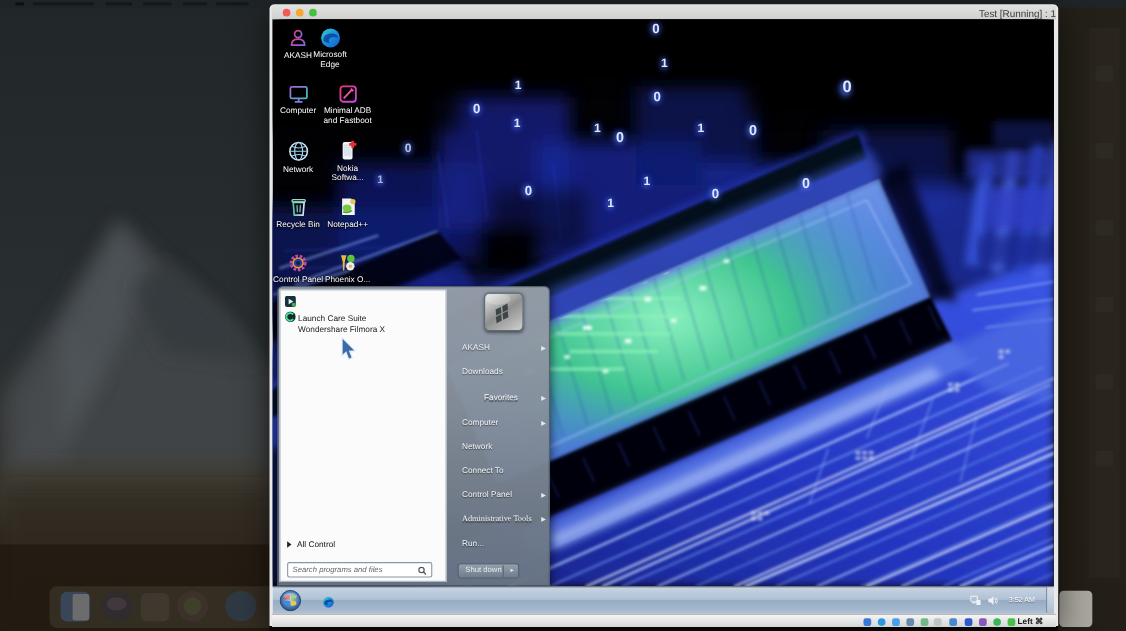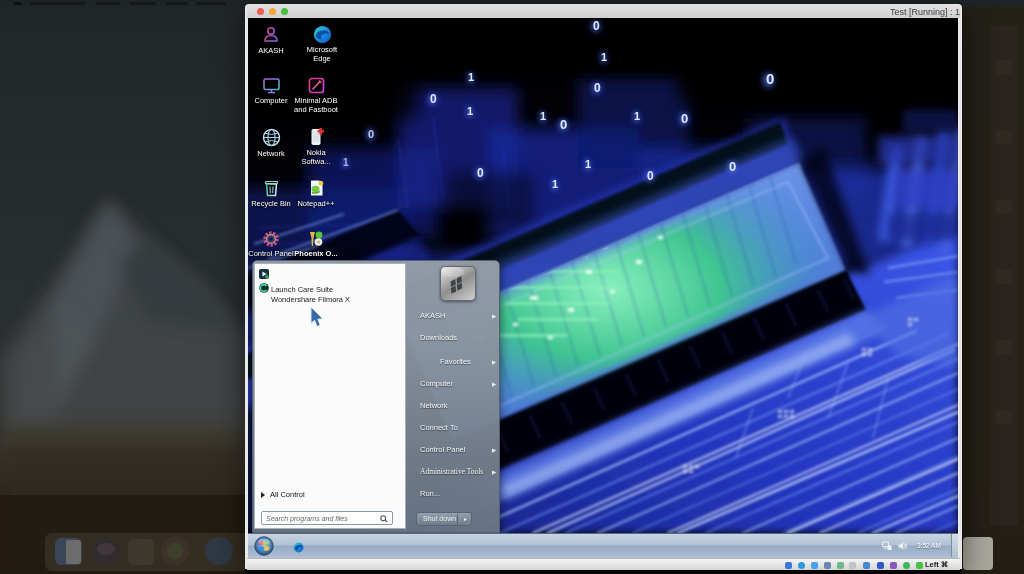--- a/index.html
+++ b/index.html
@@ -435,21 +435,21 @@
       <svg width="20" height="20" viewBox="0 0 20 20">
         <defs>
             <linearGradient id="gpink" x1="0" y1="0" x2="1" y2="1">
           <stop offset="0" stop-color="#e23a7a"></stop>
               <stop offset="1" stop-color="#7a6af0"></stop>
             </linearGradient>
           </defs>
         <circle cx="10" cy="6" r="3.2" fill="none" stroke="url(#gpink)" stroke-width="1.6"></circle>
         <path d="M4 16 Q4 10.5 10 10.5 Q16 10.5 16 16 Z" fill="none" stroke="url(#gpink)" stroke-width="1.6" stroke-linejoin="round"></path>
       </svg>AKASH</div>
-    <div class="dico" style="left:45px;top:7px;">
+    <div class="dico" style="left:23px;top:7px;">
       <svg width="19" height="19" viewBox="0 0 19 19">
         <defs>
           <linearGradient id="gedge" x1="0" y1="0" x2="1" y2="1">
             <stop offset="0" stop-color="#35d2c8"></stop>
               <stop offset="0.5" stop-color="#1b8fe0"></stop>
               <stop offset="1" stop-color="#1256c8"></stop>
             </linearGradient>
         </defs>
         <circle cx="9.5" cy="9.5" r="8.6" fill="url(#gedge)"></circle>
         <path d="M3 12.2 Q2.4 6.2 9.5 5.4 Q15.8 5 16.4 9.6 Q13 7.8 10 9.2 Q6.8 10.8 8.6 14.2 Q4.8 14 3 12.2Z" fill="#0c3f96" opacity="0.8"></path>
@@ -513,21 +513,21 @@
         <ellipse cx="8.5" cy="11" rx="4" ry="3.2" fill="#7ac943"></ellipse>
         <path d="M5 14.5 Q9 16 13 13.5" stroke="#4f9c2a" stroke-width="1.4" fill="none"></path>
         <circle cx="13.8" cy="5.2" r="2.4" fill="#e8c84a"></circle>
       </svg>Notepad++</div>
     <div class="dico" style="left:-6px;top:212px;">
       <svg width="20" height="18" viewBox="0 0 20 18">
         <circle cx="10" cy="9" r="6.2" fill="none" stroke="#c04a9a" stroke-width="3" stroke-dasharray="2.4 1.4"></circle>
         <circle cx="10" cy="9" r="4.4" fill="#283c90" stroke="#e8a040" stroke-width="1.2"></circle>
           <circle cx="10" cy="9" r="1.8" fill="#101c48"></circle>
       </svg>Control Panel</div>
-    <div class="dico" style="left:39px;top:212px;font-weight:bold;">
+    <div class="dico" style="left:39px;top:212px;">
       <svg width="20" height="18" viewBox="0 0 20 18">
         <path d="M4 2 L9 2 L7.5 8 L7 16 L5.8 16 L5.5 8 Z" fill="#e8b93e"></path>
         <circle cx="13" cy="5" r="3.4" fill="#58c838"></circle>
         <circle cx="12.5" cy="12" r="3.8" fill="#f0ece0"></circle>
         <circle cx="12.5" cy="12" r="1.6" fill="#c8b888"></circle>
       </svg>Phoenix O...</div>
 
     <div id="startmenu">
       <div id="smwhite">
         <svg style="position:absolute;left:4px;top:5px" width="10" height="10" viewBox="0 0 10 10">

